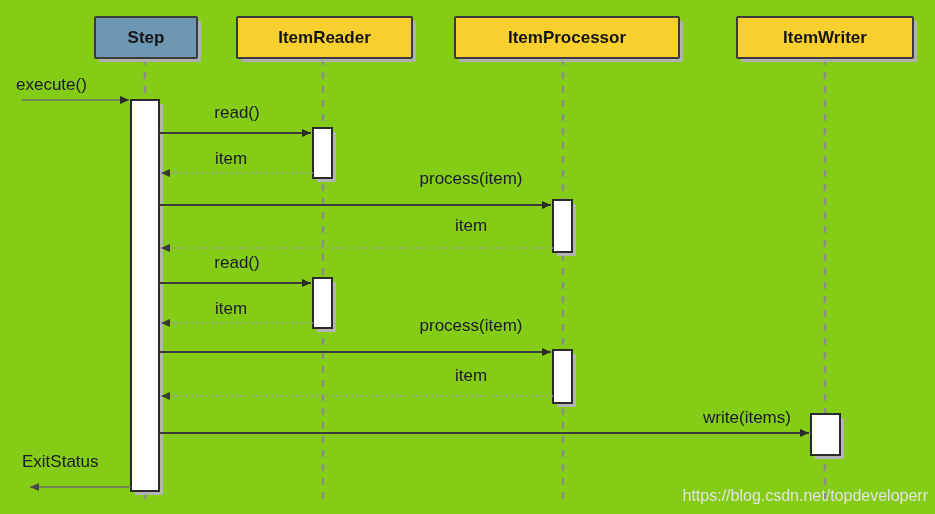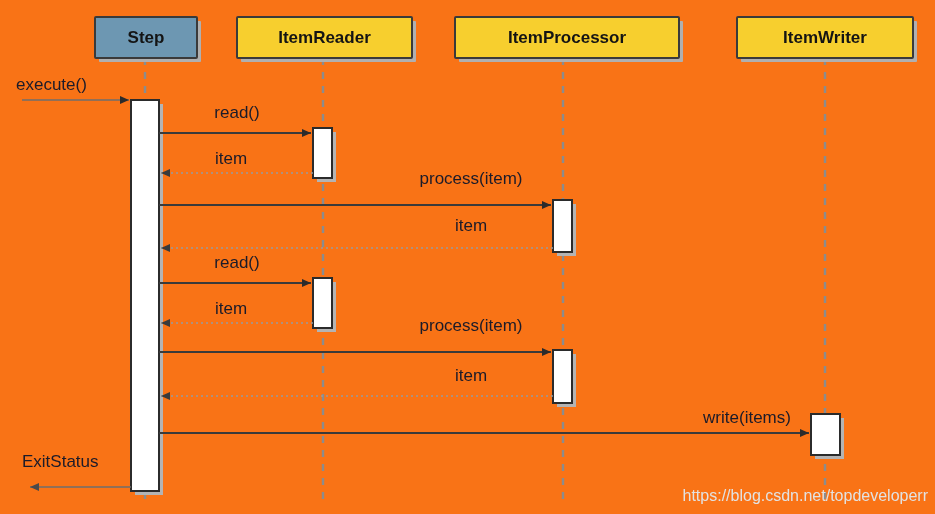--- a/index.html
+++ b/index.html
@@ -7,21 +7,21 @@
     padding: 0;
     background: #ffffff;
   }
   body {
     font-family: "Liberation Sans", sans-serif;
   }
   #diagram-root {
     position: relative;
     width: 935px;
     height: 514px;
-    background: #f97316;
+    background: #84cc16;
     overflow: hidden;
   }
   svg#seq-svg {
     position: absolute;
     left: 0;
     top: 0;
     width: 935px;
     height: 514px;
   }
   .participant-label {

